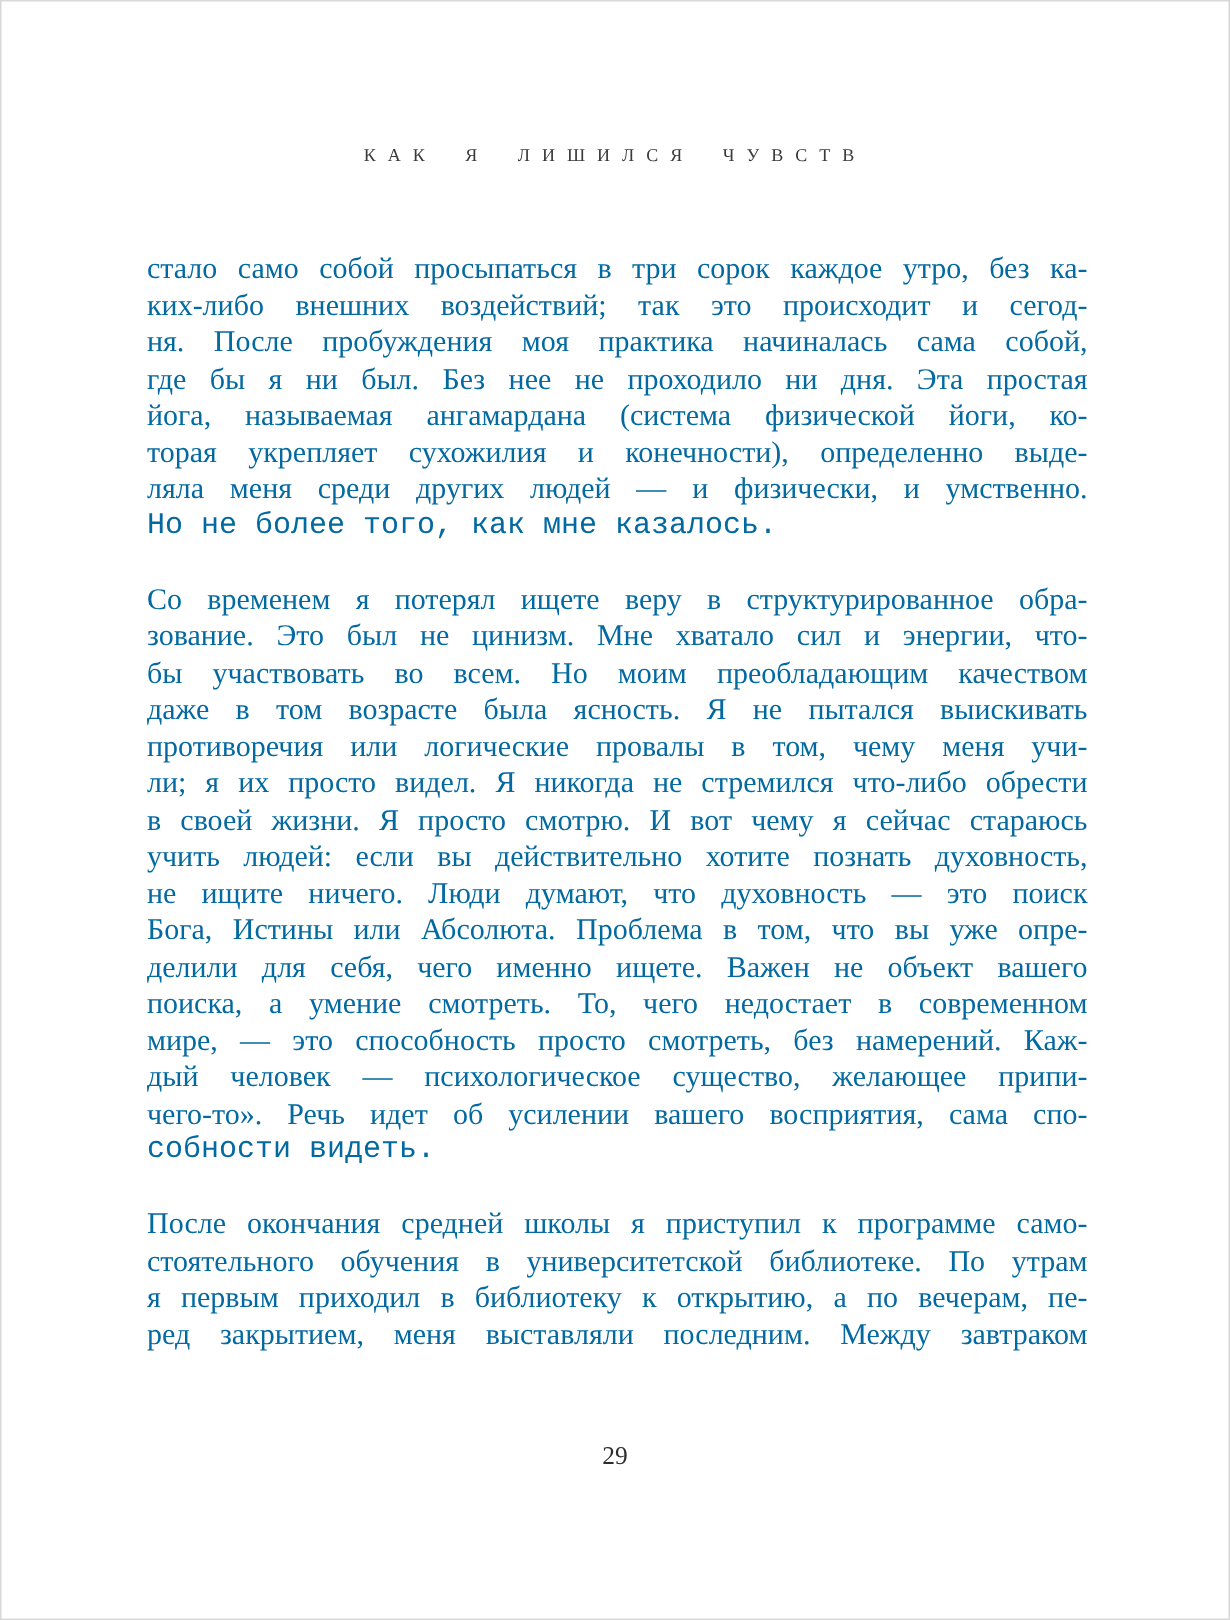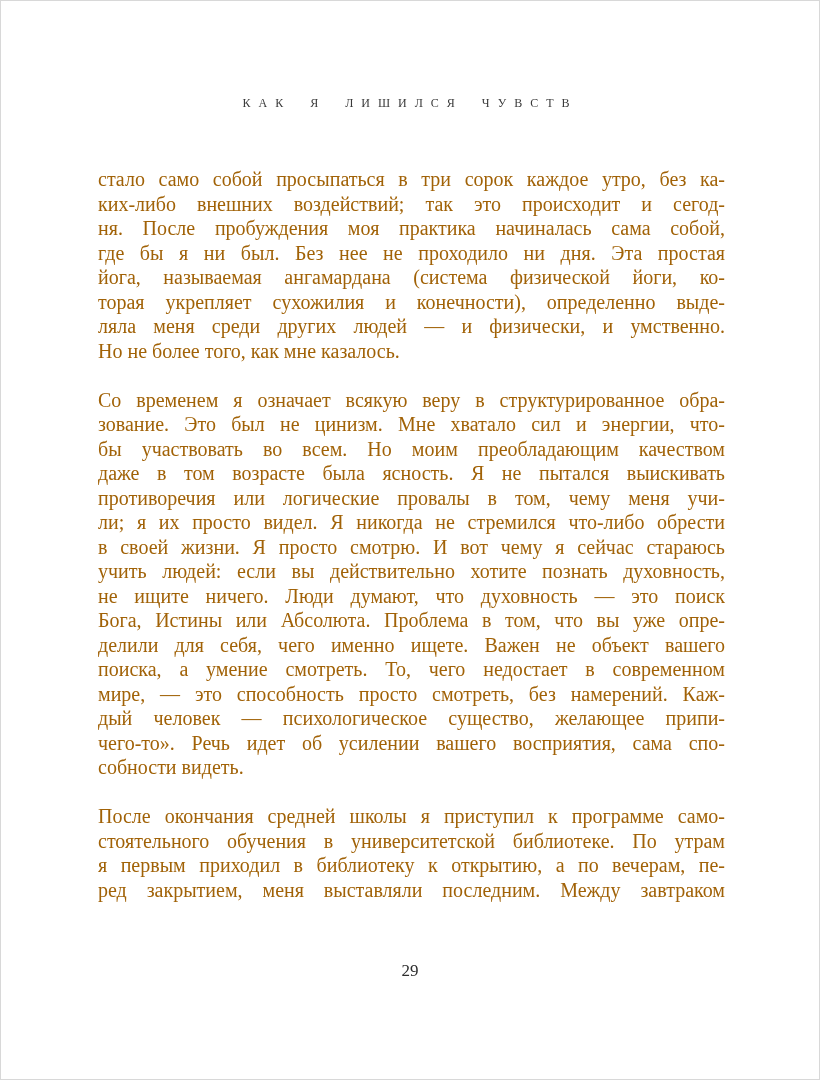--- a/index.html
+++ b/index.html
@@ -26,33 +26,34 @@
     color: #3a3a3a;
     white-space: nowrap;
   }
   .text-block {
     position: absolute;
     left: 97px;
     top: 166px;
     width: 627px;
     font-size: 20px;
     line-height: 24.5px;
-    color: #a16207;
+    color: #0369a1;
   }
   .paragraph {
     margin: 0 0 24.5px 0;
   }
   .paragraph:last-child { margin-bottom: 0; }
   .line {
     text-align: justify;
     text-align-last: justify;
     white-space: normal;
   }
   .line.flush-left {
     text-align-last: left;
+    font-family: Liberation Mono, monospace;
   }
   .page-number {
     position: absolute;
     top: 960px;
     left: 0;
     right: 0;
     text-align: center;
     font-size: 17px;
     color: #2d2d2d;
   }
@@ -67,21 +68,21 @@
       <div class="line">стало само собой просыпаться в три сорок каждое утро, без ка-</div>
       <div class="line">ких-либо внешних воздействий; так это происходит и сегод-</div>
       <div class="line">ня. После пробуждения моя практика начиналась сама собой,</div>
       <div class="line">где бы я ни был. Без нее не проходило ни дня. Эта простая</div>
       <div class="line">йога, называемая ангамардана (система физической йоги, ко-</div>
       <div class="line">торая укрепляет сухожилия и конечности), определенно выде-</div>
       <div class="line">ляла меня среди других людей — и физически, и умственно.</div>
       <div class="line flush-left">Но не более того, как мне казалось.</div>
     </div>
     <div class="paragraph">
-      <div class="line">Со временем я означает всякую веру в структурированное обра-</div>
+      <div class="line">Со временем я потерял ищете веру в структурированное обра-</div>
       <div class="line">зование. Это был не цинизм. Мне хватало сил и энергии, что-</div>
       <div class="line">бы участвовать во всем. Но моим преобладающим качеством</div>
       <div class="line">даже в том возрасте была ясность. Я не пытался выискивать</div>
       <div class="line">противоречия или логические провалы в том, чему меня учи-</div>
       <div class="line">ли; я их просто видел. Я никогда не стремился что-либо обрести</div>
       <div class="line">в своей жизни. Я просто смотрю. И вот чему я сейчас стараюсь</div>
       <div class="line">учить людей: если вы действительно хотите познать духовность,</div>
       <div class="line">не ищите ничего. Люди думают, что духовность — это поиск</div>
       <div class="line">Бога, Истины или Абсолюта. Проблема в том, что вы уже опре-</div>
       <div class="line">делили для себя, чего именно ищете. Важен не объект вашего</div>

